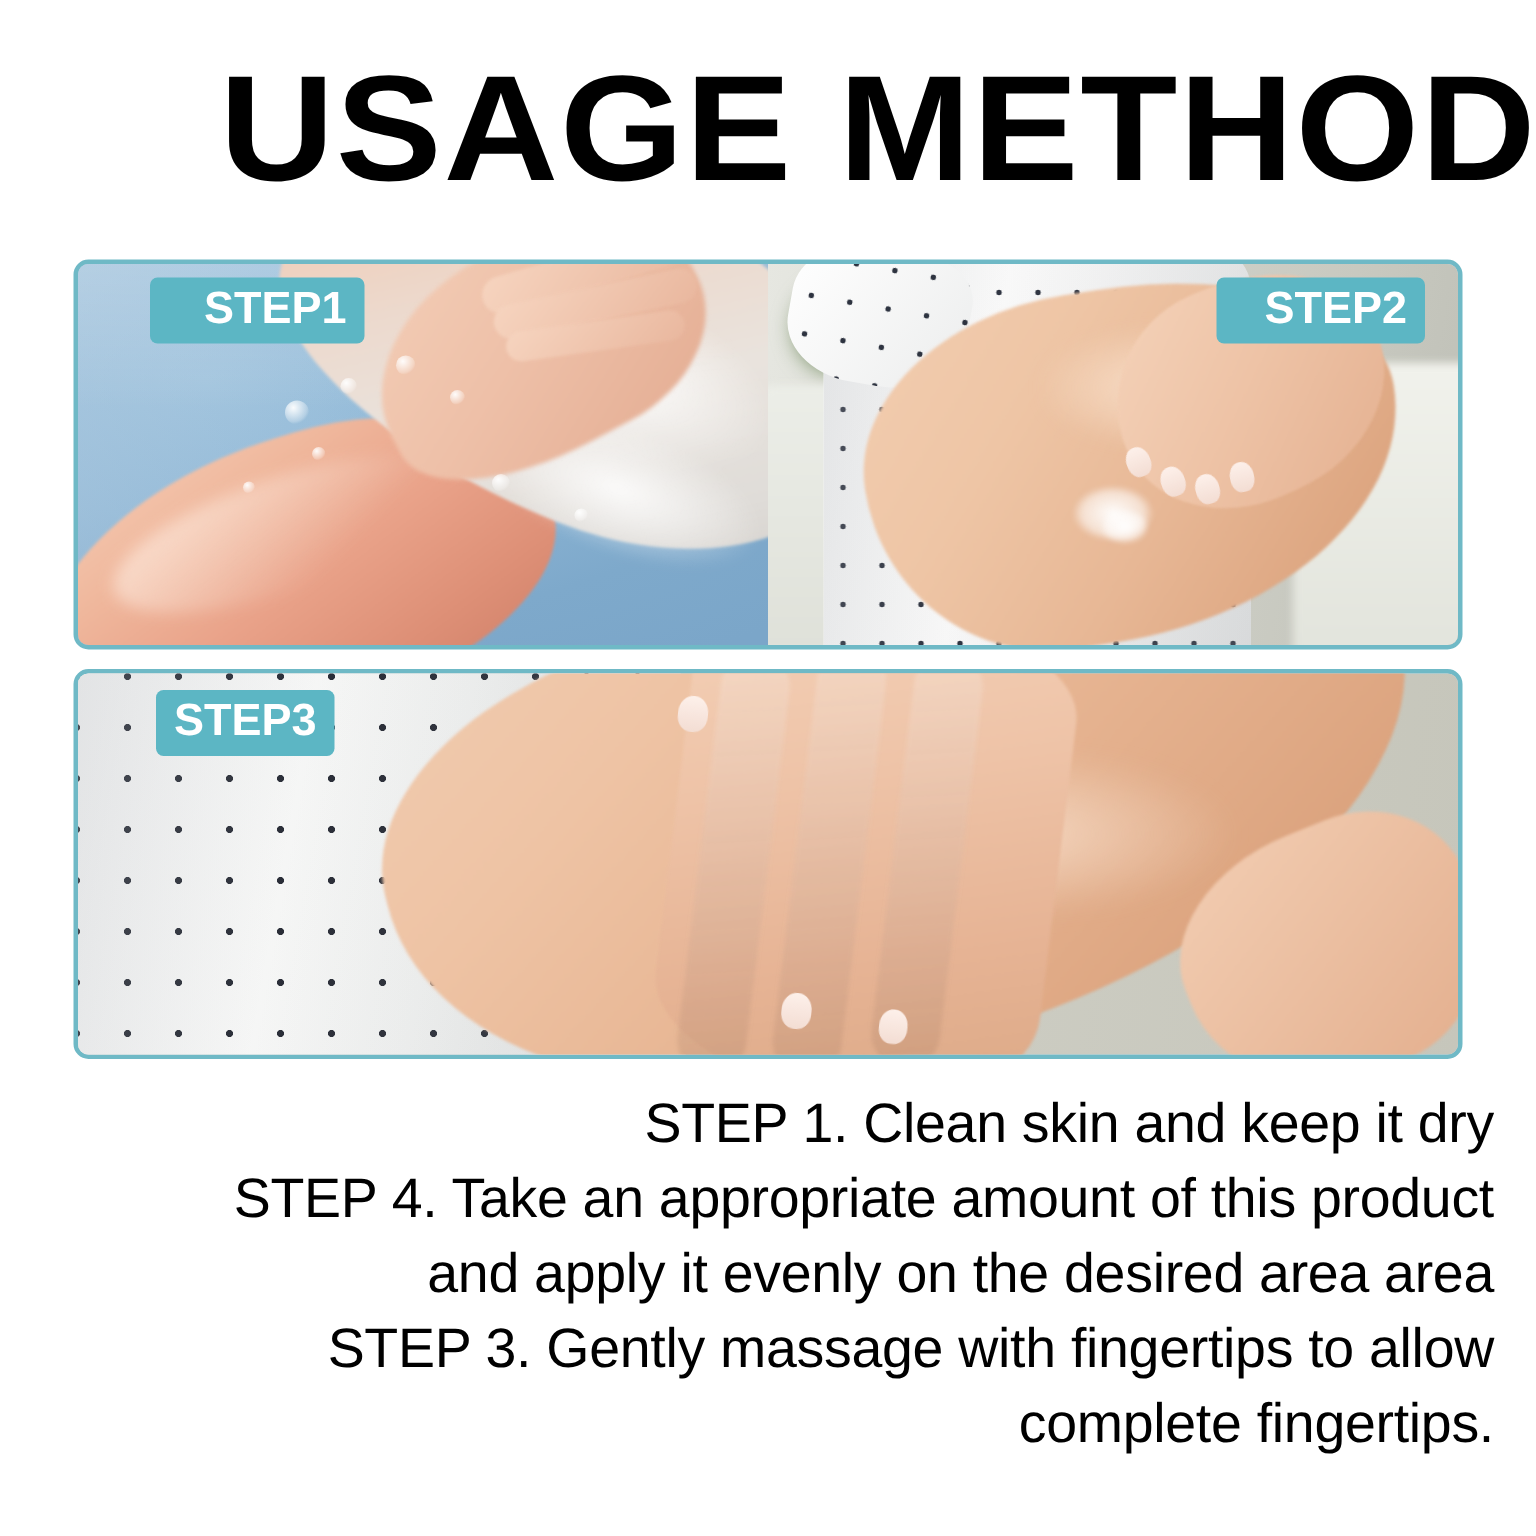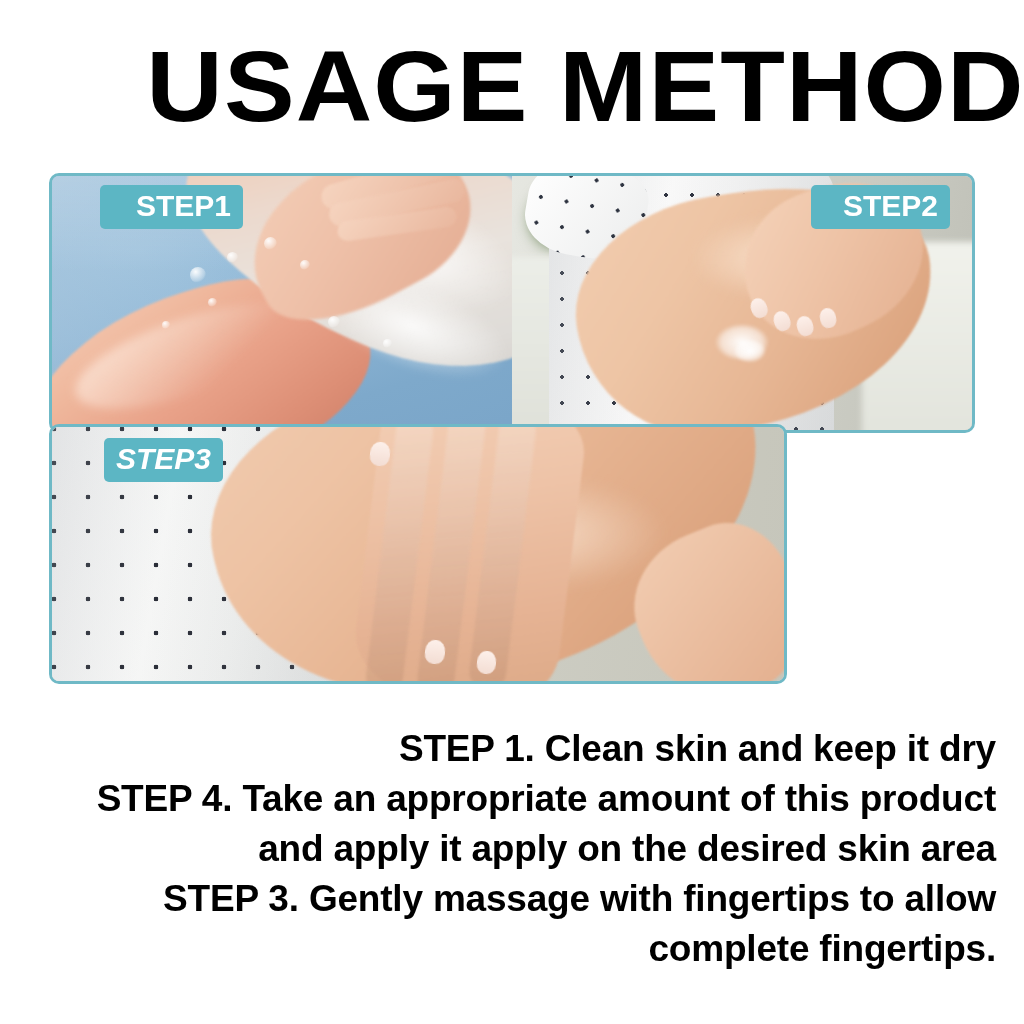--- a/index.html
+++ b/index.html
@@ -40,22 +40,22 @@
     border-radius:10px;
     overflow:hidden;
     background:#d8dee3;
   }
   #frame-top {
     left:49px; top:173px;
     width:926px; height:260px;
     display:flex;
   }
   #frame-bottom {
-    left:49px; top:424px;
-    width:738px; height:260px;font-style:italic;
+    left:49px; top:446px;
+    width:926px; height:260px;
   }
 
   .photo {
     position:relative;
     height:100%;
     overflow:hidden;
   }
   #photo-step1 { width:50%; }
   #photo-step2 { width:50%; }
   #photo-step3 { width:100%; }
@@ -313,21 +313,21 @@
 
   
   .desc {
     position:absolute;
     left:56px; top:724px;
     width:940px;
   }
   .desc-line {
     font-size:37px;
     line-height:50px;
-    font-weight:700;
+    font-weight:400;
     color:#000000;
     letter-spacing:-.2px;
     white-space:nowrap;
   }
 </style>
 </head>
 <body>
 
 <div id="page">
 
@@ -413,18 +413,18 @@
       <div class="nail" style="left:51%;top:84%;width:20px;height:24px;transform:rotate(6deg);"></div>
       <div class="nail" style="left:58%;top:88%;width:19px;height:23px;transform:rotate(6deg);"></div>
 
       <div class="badge" id="badge-step3">STEP3</div>
     </div>
   </div>
 
   <div class="desc">
     <div class="desc-line">STEP 1. Clean skin and keep it dry</div>
     <div class="desc-line">STEP 4. Take an appropriate amount of this product</div>
-    <div class="desc-line">and apply it apply on the desired skin area</div>
+    <div class="desc-line">and apply it evenly on the desired area area</div>
     <div class="desc-line">STEP 3. Gently massage with fingertips to allow</div>
     <div class="desc-line">complete fingertips.</div>
   </div>
 
 </div>
 
 </body></html>

